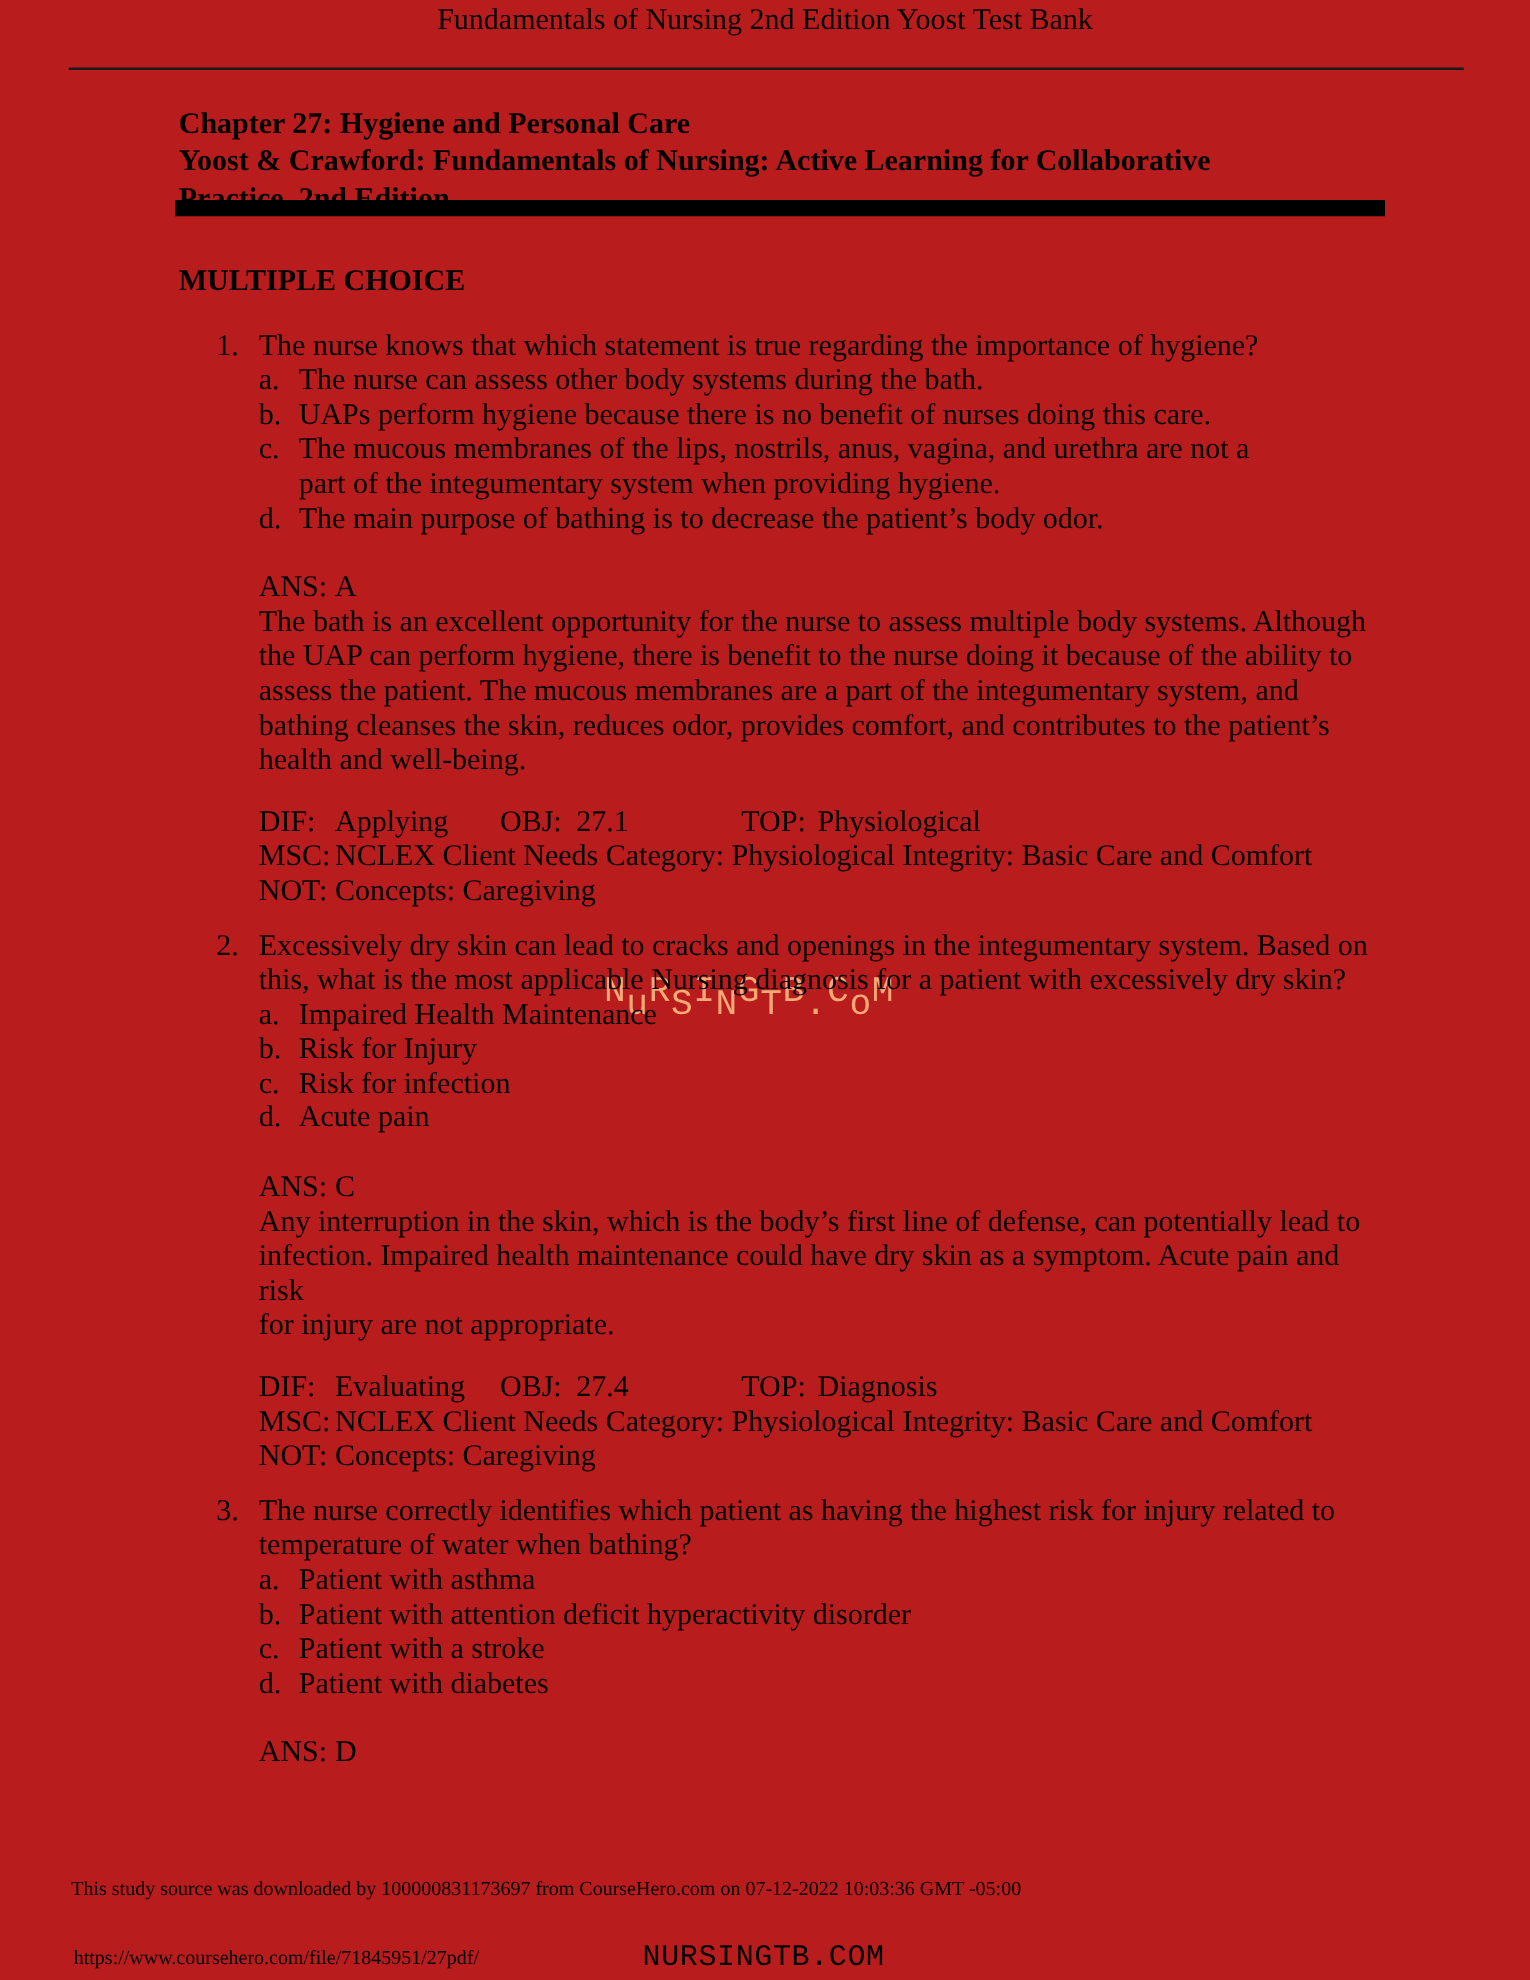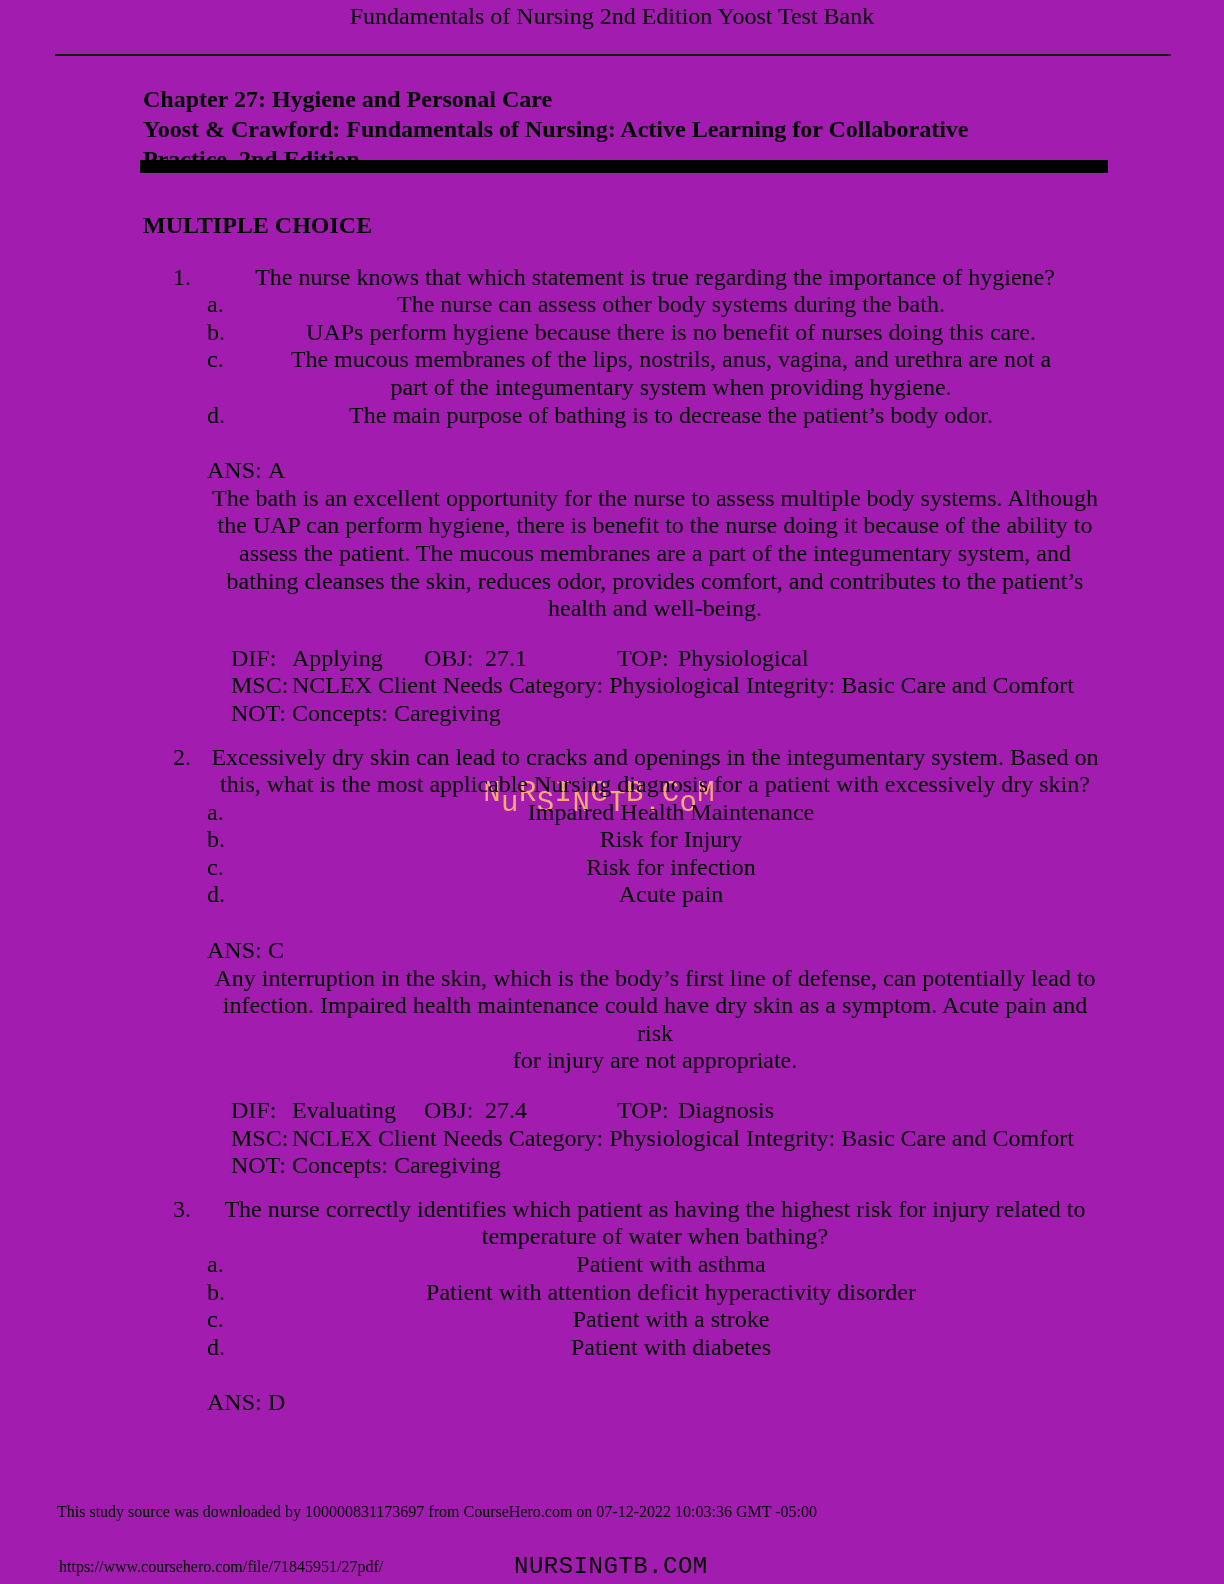--- a/index.html
+++ b/index.html
@@ -1,19 +1,19 @@
 <!DOCTYPE html>
 <html><head>
 <meta charset="utf-8">
 <style>
   html,body{margin:0;padding:0;background:#ffffff;}
   .page{
     position:relative;
     width:1224px;height:1584px;
-    background:#a21caf;
+    background:#b91c1c;
     font-family:"Liberation Serif", serif;
     color:#000000;
     overflow:hidden;
   }
   .header-title{
     position:absolute;top:2px;left:0;width:100%;
     text-align:center;font-size:24px;line-height:28px;
   }
   .header-rule{
     position:absolute;top:54px;left:55px;width:1116px;height:2px;
@@ -27,33 +27,33 @@
   .title-bar{
     position:absolute;top:160px;left:140px;width:968px;height:13px;
     background:#000000;
   }
   .content{
     position:absolute;top:212px;left:143px;width:960px;
     font-size:24px;line-height:27.6px;
     z-index:1;
   }
   .mc-heading{font-weight:bold;}
-  .ml{white-space:pre-line;text-align:center;}
+  .ml{white-space:pre-line;}
   .question{margin-top:16px;}
   .question.first{margin-top:24px;}
   .q-row{display:flex;padding-left:30px;}
   .q-num{width:34px;flex:0 0 34px;}
   .q-text{flex:1;}
   .opt-row{display:flex;padding-left:64px;}
   .opt-letter{width:32px;flex:0 0 32px;}
   .opt-text{flex:1;}
   .answer{margin-top:28px;margin-left:64px;display:flex;}
   .rationale{margin-left:64px;}
   .meta{margin-top:22px;margin-left:64px;}
-  .meta-row{display:flex;margin-left:24px;}
+  .meta-row{display:flex;}
   .lbl{width:61px;flex:0 0 61px;}
   .dif-val{width:132px;flex:0 0 132px;}
   .obj-val{width:132px;flex:0 0 132px;}
   .inline-watermark{
     position:absolute;top:779px;left:483px;height:42px;
     font-family:"Liberation Mono", monospace;
     font-size:29px;line-height:29px;
     z-index:0;
     white-space:nowrap;
   }

